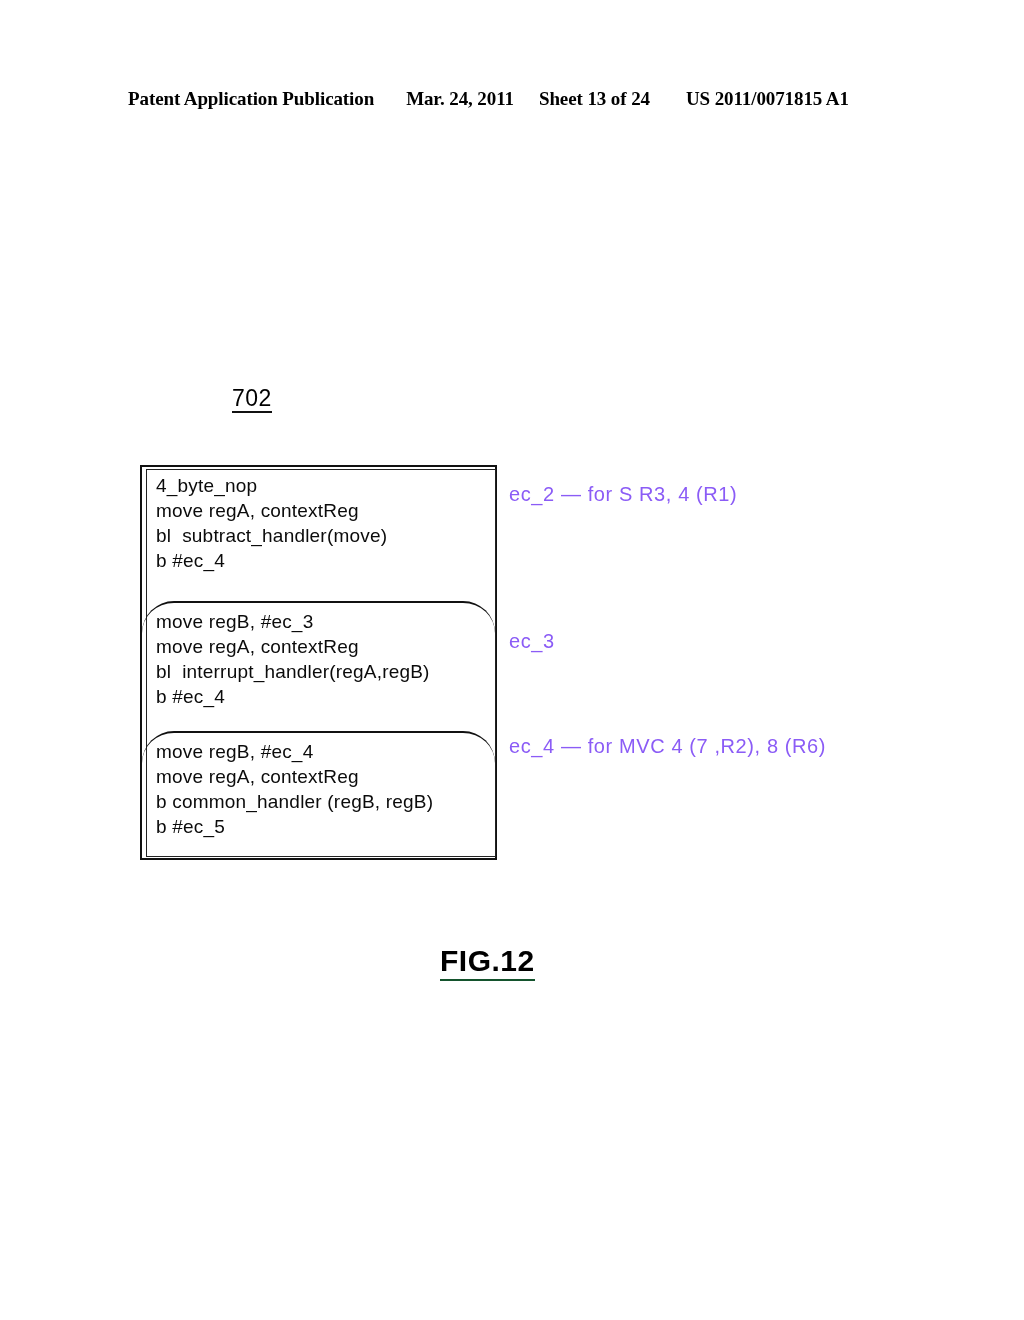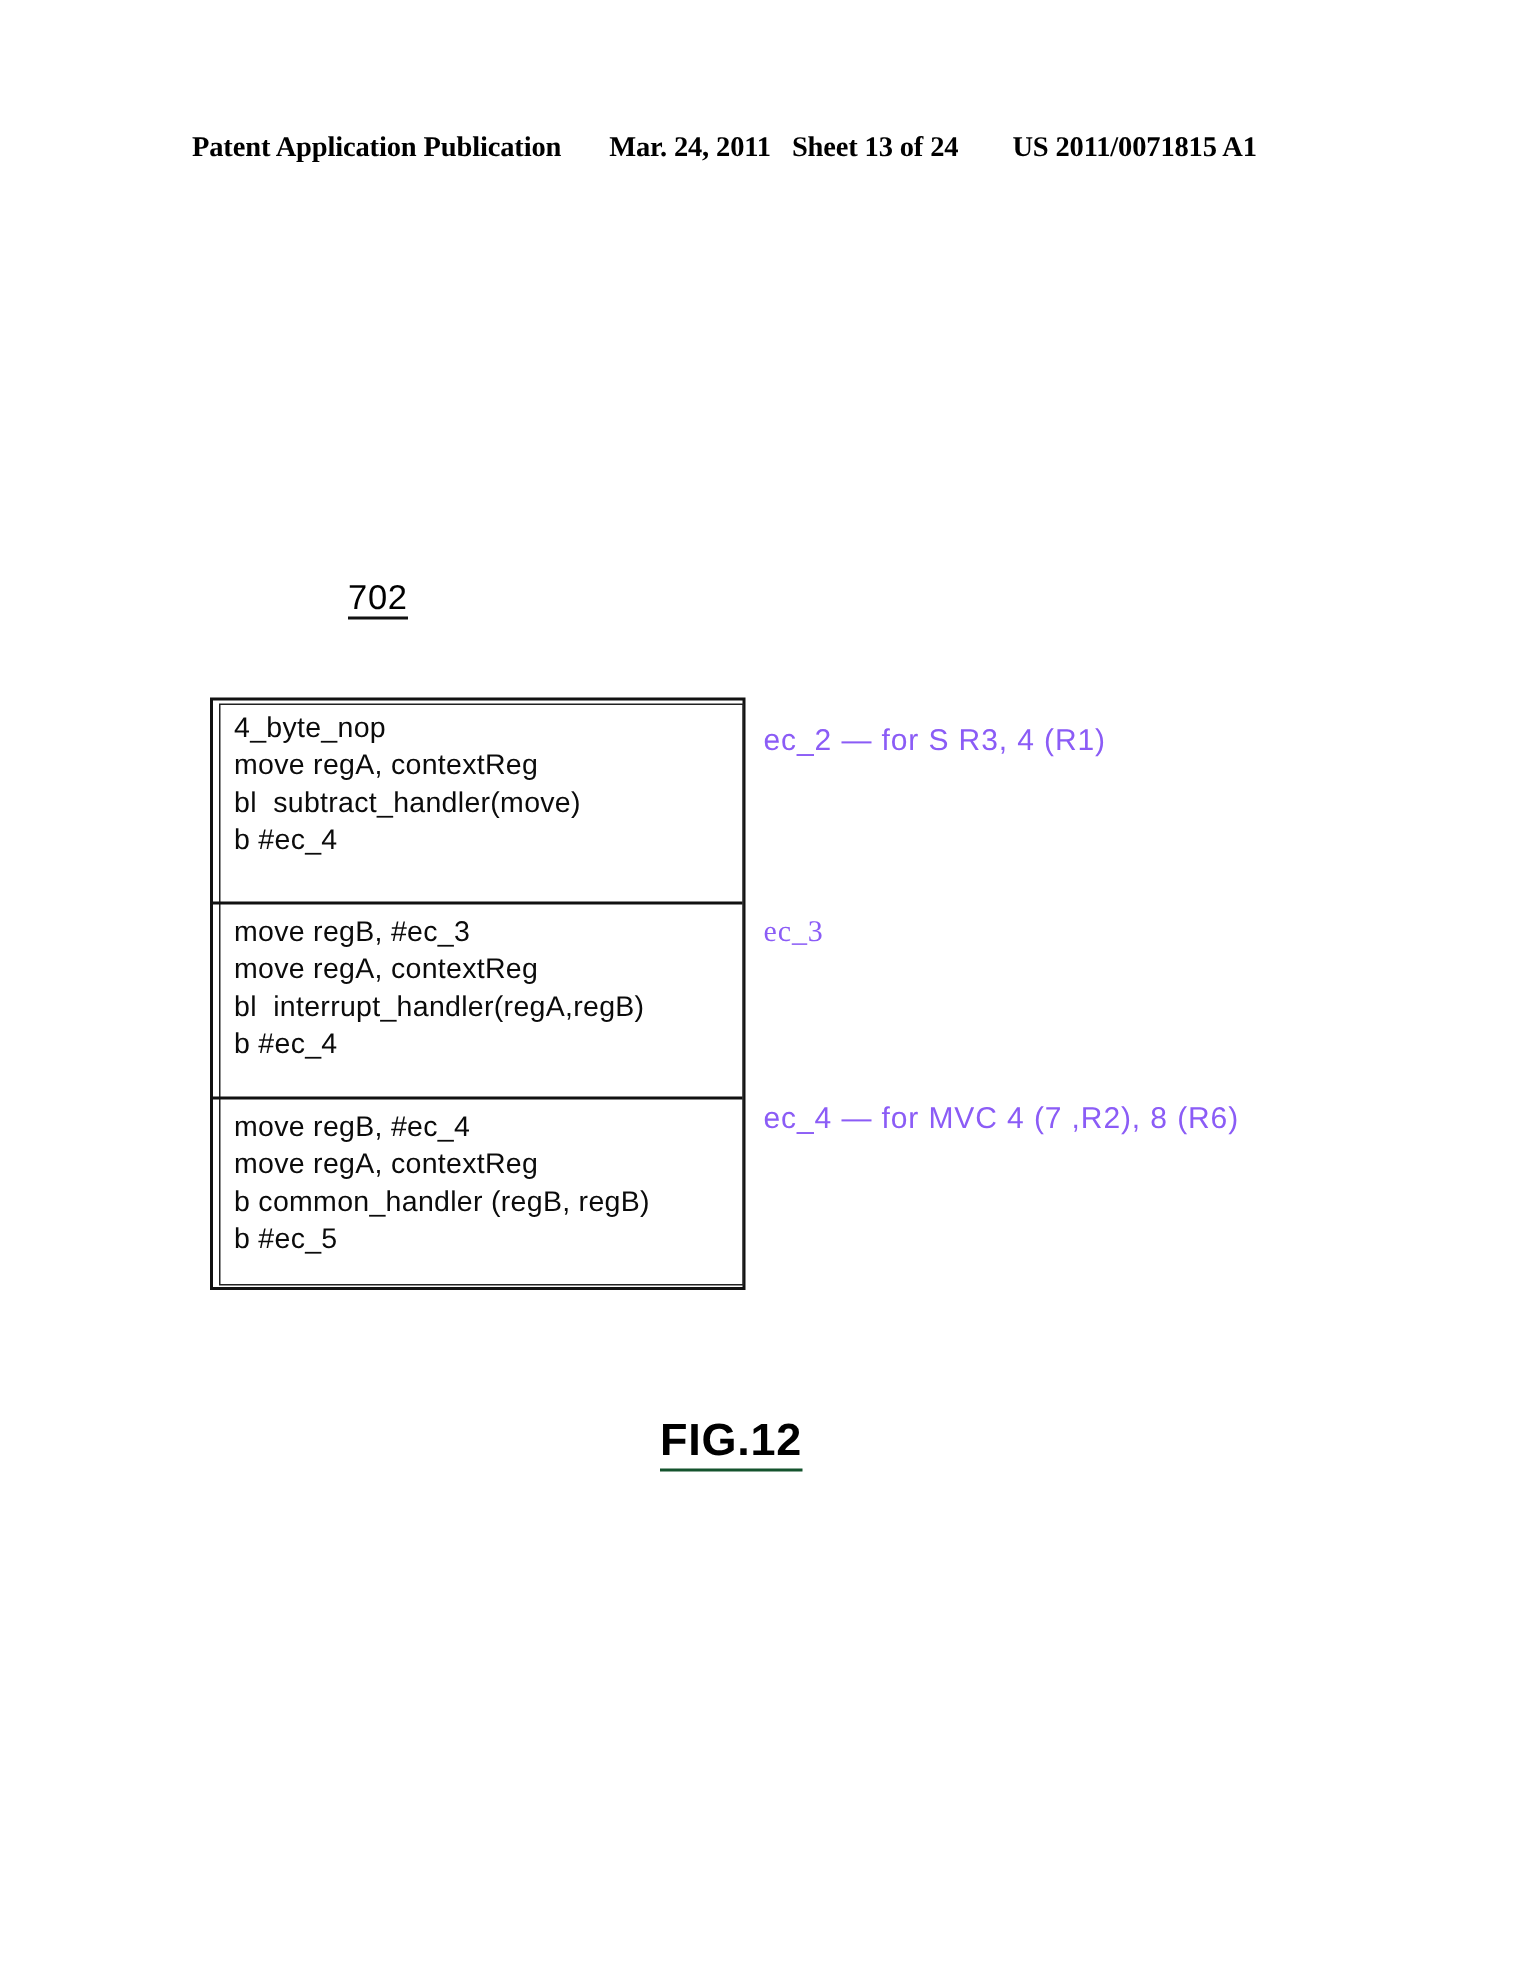--- a/index.html
+++ b/index.html
@@ -27,21 +27,21 @@
     font-family: "Liberation Serif", serif;
     font-weight: bold;
     font-size: 19px;
     letter-spacing: -0.1px;
     white-space: nowrap;
     display: flex;
     align-items: flex-end;
   }
   .page-header .hdr-pub   { }
   .page-header .hdr-date  { margin-left: 32px; }
-  .page-header .hdr-sheet { margin-left: 14px; }
+  .page-header .hdr-sheet { margin-left: 25px; }
   .page-header .hdr-pat   { margin-left: 36px; }
 
   
   .figure {
     position: absolute;
     left: 0;
     top: 0;
     width: 1024px;
     height: 1084px;
   }
@@ -81,20 +81,21 @@
     border: 1px solid #222;
     pointer-events: none;
   }
 
   .code-cell {
     position: absolute;
     left: 0;
     width: 100%;
     box-sizing: border-box;
     padding: 6px 0 12px 14px;
+    border-radius: 32px;
   }
   .code-cell.cell-0 { top: 0px;   height: 134px; }
   .code-cell.cell-1 { top: 134px; height: 130px; border-top: 2px solid #111; }
   .code-cell.cell-2 { top: 264px; height: 131px; border-top: 2px solid #111; }
 
   .code-line {
     font-family: "Liberation Sans", sans-serif;
     font-size: 19px;
     line-height: 25px;
     white-space: pre;
@@ -105,21 +106,21 @@
   
   .annotation {
     position: absolute;
     font-family: "Liberation Sans", sans-serif;
     font-size: 20px;
     letter-spacing: 0.6px;
     white-space: pre;
     color: #8b5cf6;
   }
   .annotation.ann-0 { left: 509px; top: 483px; }
-  .annotation.ann-1 { left: 509px; top: 610px; font-family: Liberation Serif, serif; }
+  .annotation.ann-1 { left: 509px; top: 630px; }
   .annotation.ann-2 { left: 509px; top: 735px; }
 
   
   .fig-caption {
     position: absolute;
     left: 440px;
     top: 946px;
     font-family: "Liberation Sans", sans-serif;
     font-size: 30px;
     font-weight: bold;

